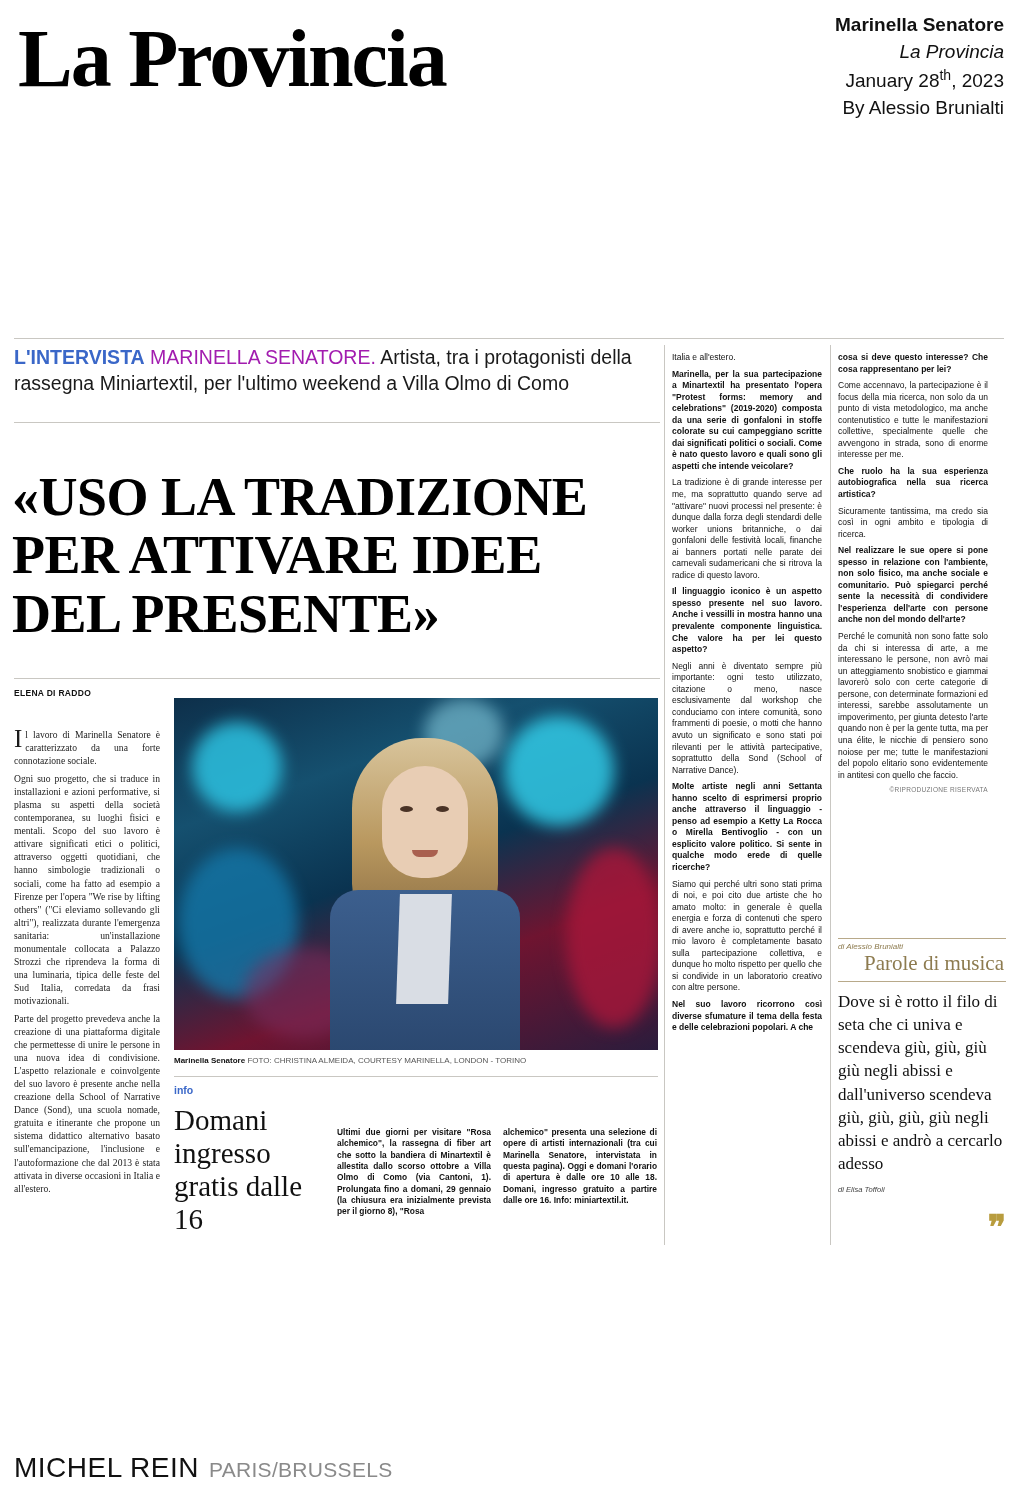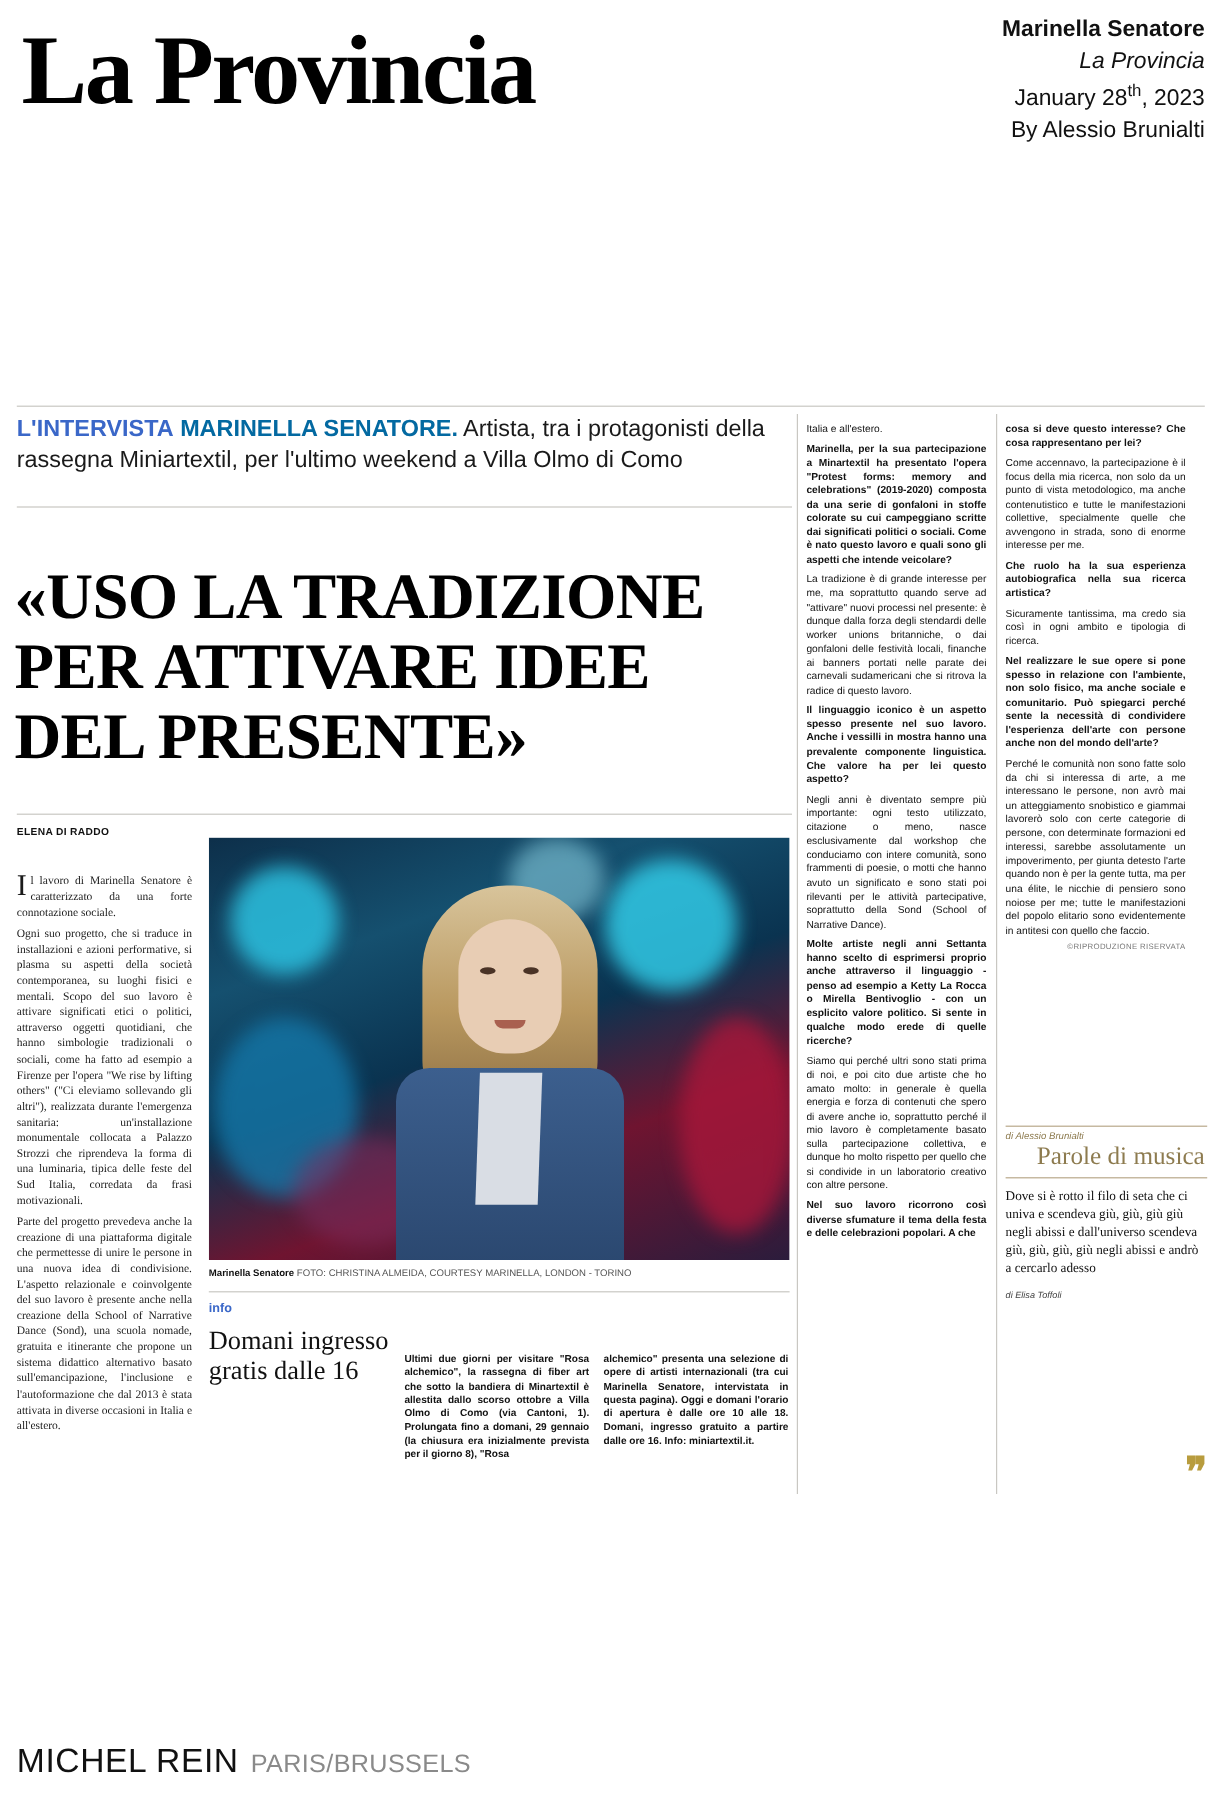--- a/index.html
+++ b/index.html
@@ -65,21 +65,21 @@
   #kicker {
     position: absolute;
     left: 14px;
     top: 345px;
     width: 640px;
     font-size: 19.5px;
     line-height: 1.33;
     color: #1a1a1a;
   }
   #kicker .lbl { color: #3a67c8; font-weight: bold; }
-  #kicker .nm { font-weight: bold; color: #0369a1; }
+  #kicker .nm { font-weight: normal; color: #a21caf; }
 
   
   #headline {
     position: absolute;
     left: 12px;
     top: 432px;
     width: 646px;
     font-family: "Liberation Serif", serif;
     font-size: 54px;
     line-height: 1.08;
@@ -195,21 +195,21 @@
     font-size: 10.5px;
     font-weight: bold;
     color: #3a67c8;
   }
   #info-title {
     position: absolute;
     left: 174px;
     top: 1104px;
     width: 150px;
     font-family: "Liberation Serif", serif;
-    font-size: 22px;
+    font-size: 29px;
     line-height: 1.14;
     color: #111;
   }
   .info-col {
     position: absolute;
     top: 1104px;
     width: 154px;
     font-size: 8.4px;
     line-height: 1.35;
     font-weight: bold;
@@ -253,21 +253,21 @@
     font-family: "Liberation Serif", serif;
     font-size: 21px;
     color: #8d7b4f;
     line-height: 1.1;
     margin-top: 1px;
     margin-left: 26px;
   }
   #poem-rule-mid { height: 1px; background: #b8a98a; width: 100%; margin-top: 6px; }
   #poem-text {
     font-family: "Liberation Serif", serif;
-    font-size: 11px;
+    font-size: 17px;
     line-height: 1.36;
     color: #111;
     margin-top: 8px;
   }
   #poem-sign {
     font-size: 7.6px;
     font-style: italic;
     color: #444;
     margin-top: 10px;
   }

